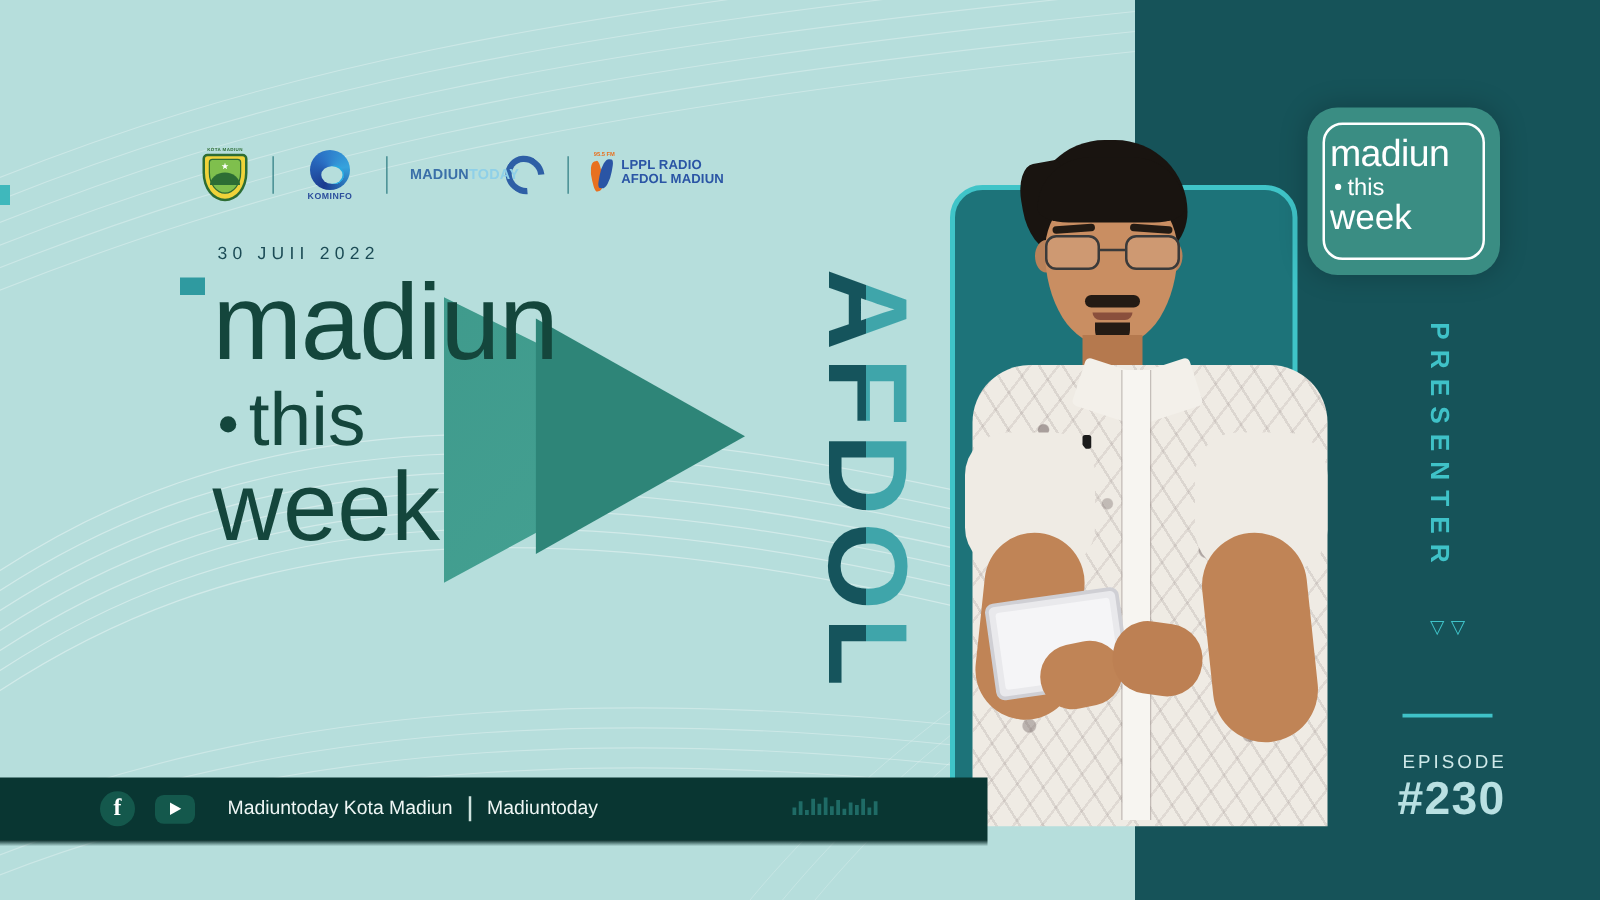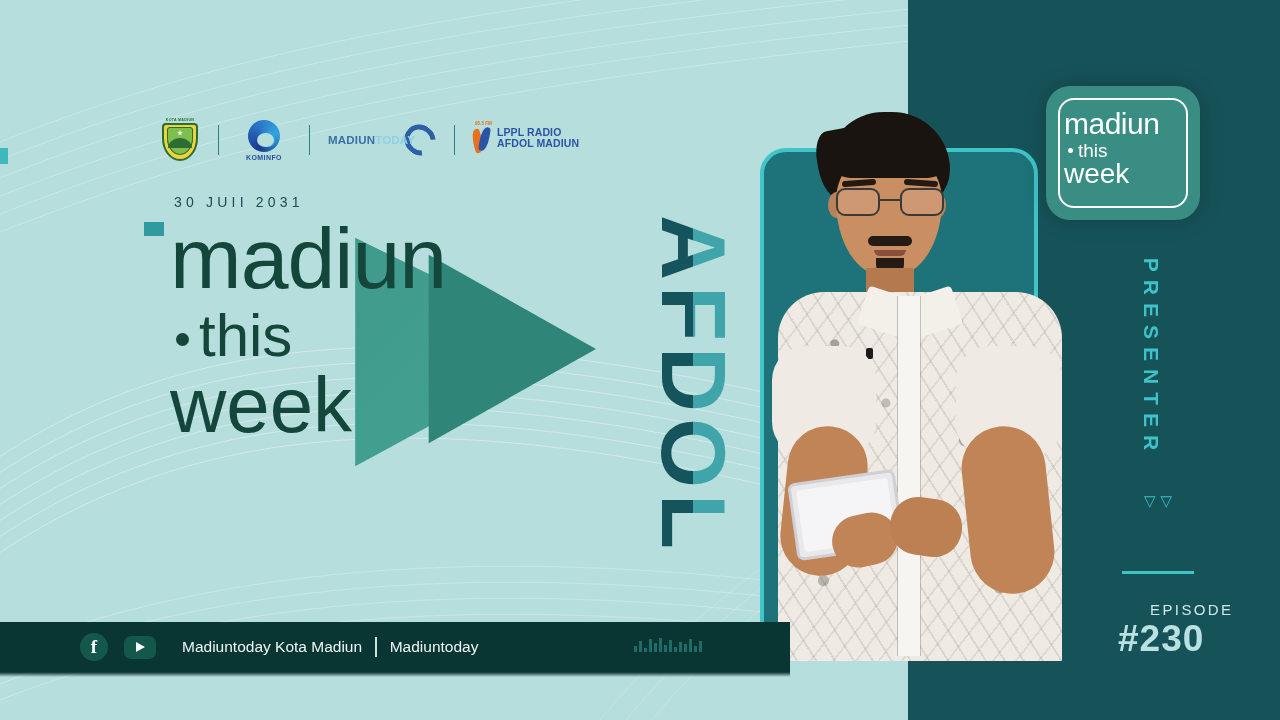--- a/index.html
+++ b/index.html
@@ -183,21 +183,21 @@
   .pres { position:absolute; left:-87px; top:87px; width:220px; height:46px;
      transform:rotate(90deg); transform-origin:center center;
      font-size:21px; font-weight:800; letter-spacing:8px; color:#3fc2c8; line-height:46px;
      text-align:center; }
   .chevrons { position:absolute; left:1144px; top:492px; z-index:5; color:#3fc2c8;
      font-size:15px; letter-spacing:5px; }
 
   
   .ep-line { position:absolute; left:1122px; top:571px; width:72px; height:3px; background:#3fc2c8; z-index:5; }
   .ep-label { position:absolute; left:1122px; top:601px; font-size:15px; letter-spacing:2.4px;
-     color:#cfe9e9; z-index:5;margin-left:28px; }
+     color:#cfe9e9; z-index:5; }
   .ep-num { position:absolute; left:1118px; top:618px; font-size:37px; font-weight:800;
      letter-spacing:1px; color:#b9e0e2; z-index:5; }
 
   
   .botbar { position:absolute; left:0; top:622px; width:790px; height:50px; background:#093632; z-index:6; }
   .botbar-inner { position:absolute; left:80px; top:0; height:50px; display:flex; align-items:center; gap:16px; }
   .ic-fb { width:28px; height:28px; border-radius:50%; background:#14584c; position:relative;
      display:flex; align-items:center; justify-content:center; color:#fff;
      font-size:19px; font-weight:bold; font-family:"Liberation Serif", serif; }
   .ic-yt { width:32px; height:23px; border-radius:7px; background:#14584c; position:relative; }
@@ -281,21 +281,21 @@
         <i class="o"></i>
           <i class="b"></i>
       </div>
       <div class="lppl-txt">
         <div>LPPL RADIO</div>
         <div>AFDOL MADIUN</div>
       </div>
     </div>
   </div>
 
-  <div class="date">30 JUII 2031</div>
+  <div class="date">30 JUII 2022</div>
 
   <div class="hero">
     <div class="tri-soft"></div>
     <div class="tri-soft2"></div>
     <div class="hero-txt">
       <div class="t-madiun">madiun</div>
       <div class="t-this"><span class="dot"></span><span>this</span></div>
       <div class="t-week">week</div>
     </div>
   </div>

